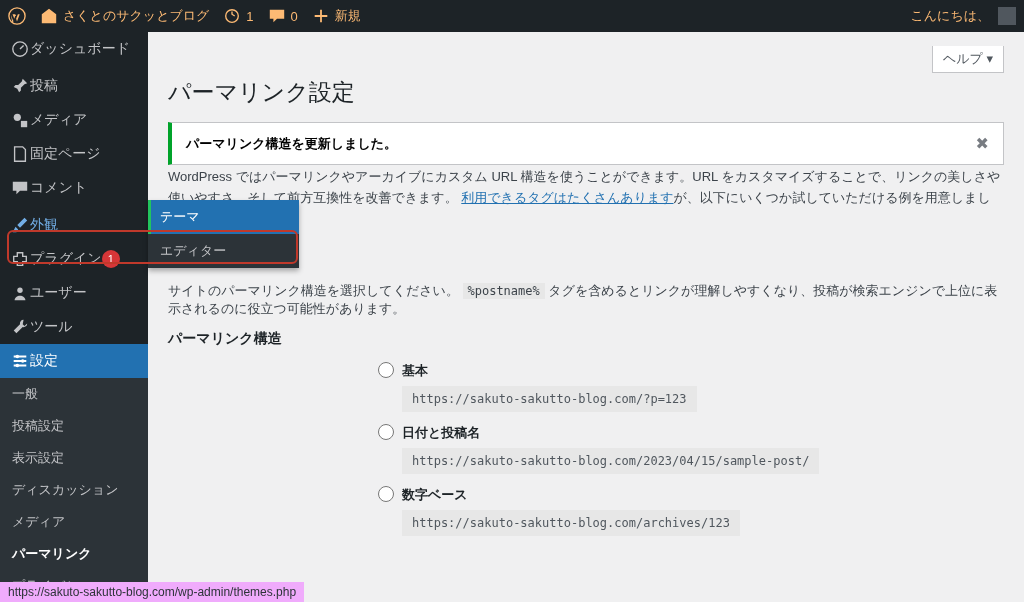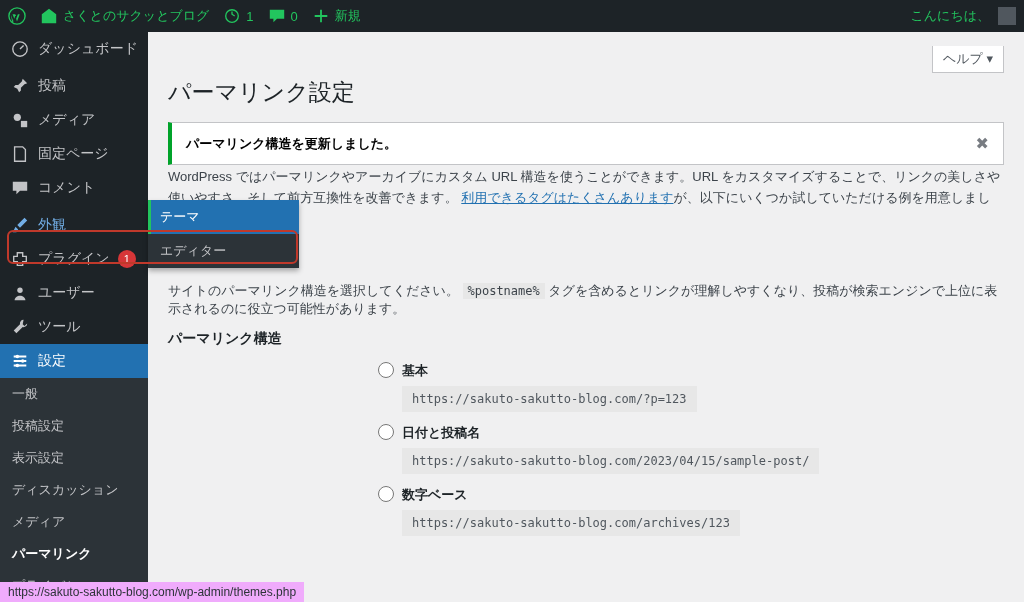--- a/index.html
+++ b/index.html
@@ -1,24 +1,24 @@
 <!DOCTYPE html>
 <html><head>
 <meta charset="utf-8">
 <style>
 *{margin:0;padding:0;box-sizing:border-box;font-family:-apple-system,BlinkMacSystemFont,"Segoe UI",sans-serif}
 body{width:1024px;height:602px;overflow:hidden;background:#f0f0f1;position:relative}
-.adminbar{height:32px;background:#1d2327;color:#22c55e;display:flex;align-items:center;font-size:13px;padding:0 8px}
+.adminbar{height:32px;background:#1d2327;color:#fdba74;display:flex;align-items:center;font-size:13px;padding:0 8px}
 .adminbar .left{display:flex;align-items:center;gap:14px;flex:1}
 .adminbar .item{display:flex;align-items:center;gap:5px;cursor:pointer}
 .adminbar .right{display:flex;align-items:center;gap:8px}
 .avatar{width:18px;height:18px;background:#50575e}
 .main{display:flex;height:calc(100% - 32px);position:relative}
 .sidebar{width:148px;background:#1d2327;color:#c3c4c7;font-size:14px;display:flex;flex-direction:column}
-.menu-item{display:flex;align-items:flex-start;gap:8px;padding:8px 10px;cursor:pointer;position:relative}
+.menu-item{display:flex;align-items:flex-start;padding:8px 10px;cursor:pointer;position:relative}
 .menu-item.current{background:#2271b1;color:#fff}
 .menu-item .icon{width:20px;display:flex;align-items:center;justify-content:center}
 .menu-item.current::after{content:"";position:absolute;right:-8px;top:50%;transform:translateY(-50%);border:8px solid transparent;border-right-color:#f0f0f1}
 .submenu{background:#2c3338;font-size:13px}
 .submenu .sub{padding:7px 12px;cursor:pointer;color:#c3c4c7}
 .submenu .sub.current{color:#fff;font-weight:600}
 .badge{background:#d63638;color:#fff;border-radius:9px;font-size:11px;padding:0 6px;min-width:18px;height:18px;display:inline-flex;align-items:center;justify-content:center}
 .flyout{position:absolute;left:148px;top:200px;background:#2c3338;width:151px;font-size:13px;box-shadow:0 3px 5px rgba(0,0,0,.3);z-index:20}
 .flyout .fi{padding:8px 12px;color:#c3c4c7;cursor:pointer}
 .flyout .fi.hover{background:#2271b1;color:#fff;border-left:3px solid #22c55e;padding-left:9px}

